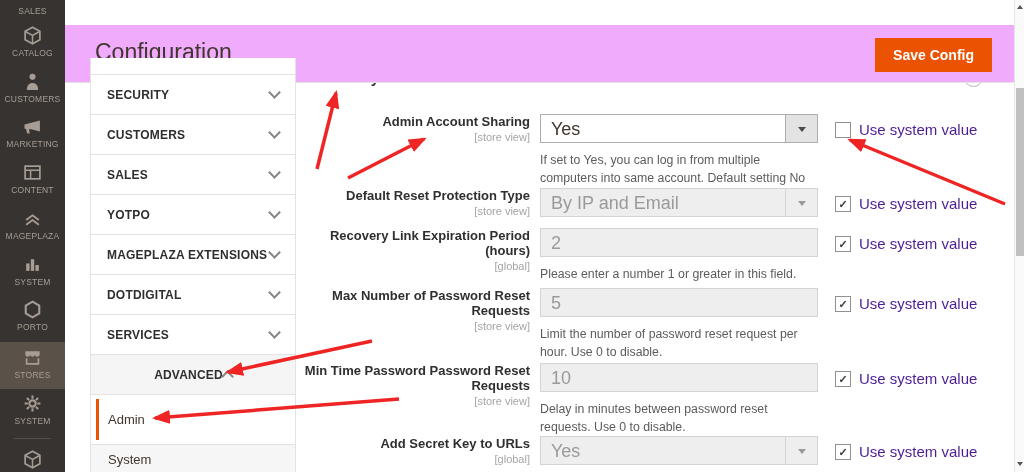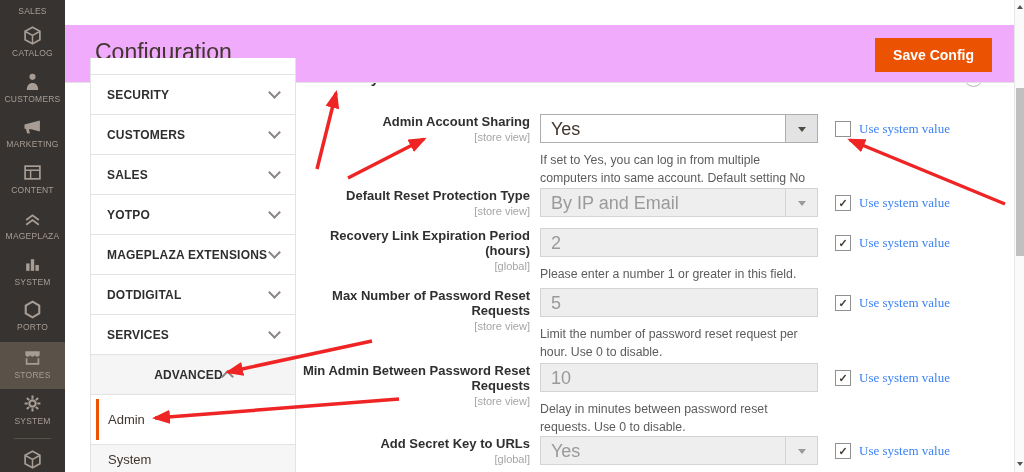--- a/index.html
+++ b/index.html
@@ -61,21 +61,21 @@
   .caret{position:absolute;right:11px;top:12px;width:0;height:0;border-left:4px solid transparent;
          border-right:4px solid transparent;border-top:5px solid #514943;}
   .disabled.selectbox,.textbox{background:#eee;border-color:#d4d4d4;}
   .disabled .val,.textbox .val{color:#9a9a9a;}
   .disabled .arrow{background:transparent;border-left:1px solid #d4d4d4;}
   .disabled .caret{border-top-color:#9a9a9a;}
   .note{margin-top:9px;font-size:12.3px;color:#5c5c5c;line-height:1.45;max-width:302px;}
   .sysval{position:absolute;left:535px;display:flex;align-items:center;gap:8px;cursor:pointer;}
   .cb{width:14px;height:14px;border:1px solid #919191;background:#fff;box-sizing:content-box;
       font-size:11px;line-height:14px;text-align:center;color:#4a413a;font-weight:700;}
-  .svl{font-size:13px;color:#3b82f6;font-family:Liberation Serif, serif;}
+  .svl{font-size:15px;color:#4c1d95;}
 
   
   .scrollbar{position:absolute;right:0;top:0;width:10px;height:472px;background:#fafafa;
              border-left:1px solid #e6e6e6;box-sizing:border-box;z-index:3;}
   .sb-thumb{position:absolute;left:1px;top:88px;width:8px;height:168px;background:#c0c0c0;}
   .sb-up,.sb-down{position:absolute;left:1px;width:8px;height:10px;cursor:pointer;}
   .sb-up{top:3px;} .sb-down{bottom:3px;}
   .sb-up:after{content:"";display:block;margin:2px auto;width:0;height:0;
                border-left:3px solid transparent;border-right:3px solid transparent;border-bottom:4px solid #555;}
   .sb-down:after{content:"";display:block;margin:3px auto;width:0;height:0;
@@ -320,21 +320,21 @@
         <div class="note">Limit the number of password reset request per hour. Use 0 to disable.</div>
       </div>
       <div class="sysval" style="top:7px">
         <span class="cb">✓</span>
         <span class="svl">Use system value</span>
       </div>
     </div>
 
     <div class="frow" style="top:305px">
       <div class="lblcol">
-        <div class="flabel">Min Admin Between Password Reset Requests</div>
+        <div class="flabel">Min Time Password Password Reset Requests</div>
         <div class="scope">[store view]</div>
       </div>
       <div class="ctrl">
         <div class="textbox">
           <span class="val">10</span>
         </div>
         <div class="note">Delay in minutes between password reset requests. Use 0 to disable.</div>
       </div>
       <div class="sysval" style="top:7px">
         <span class="cb">✓</span>

